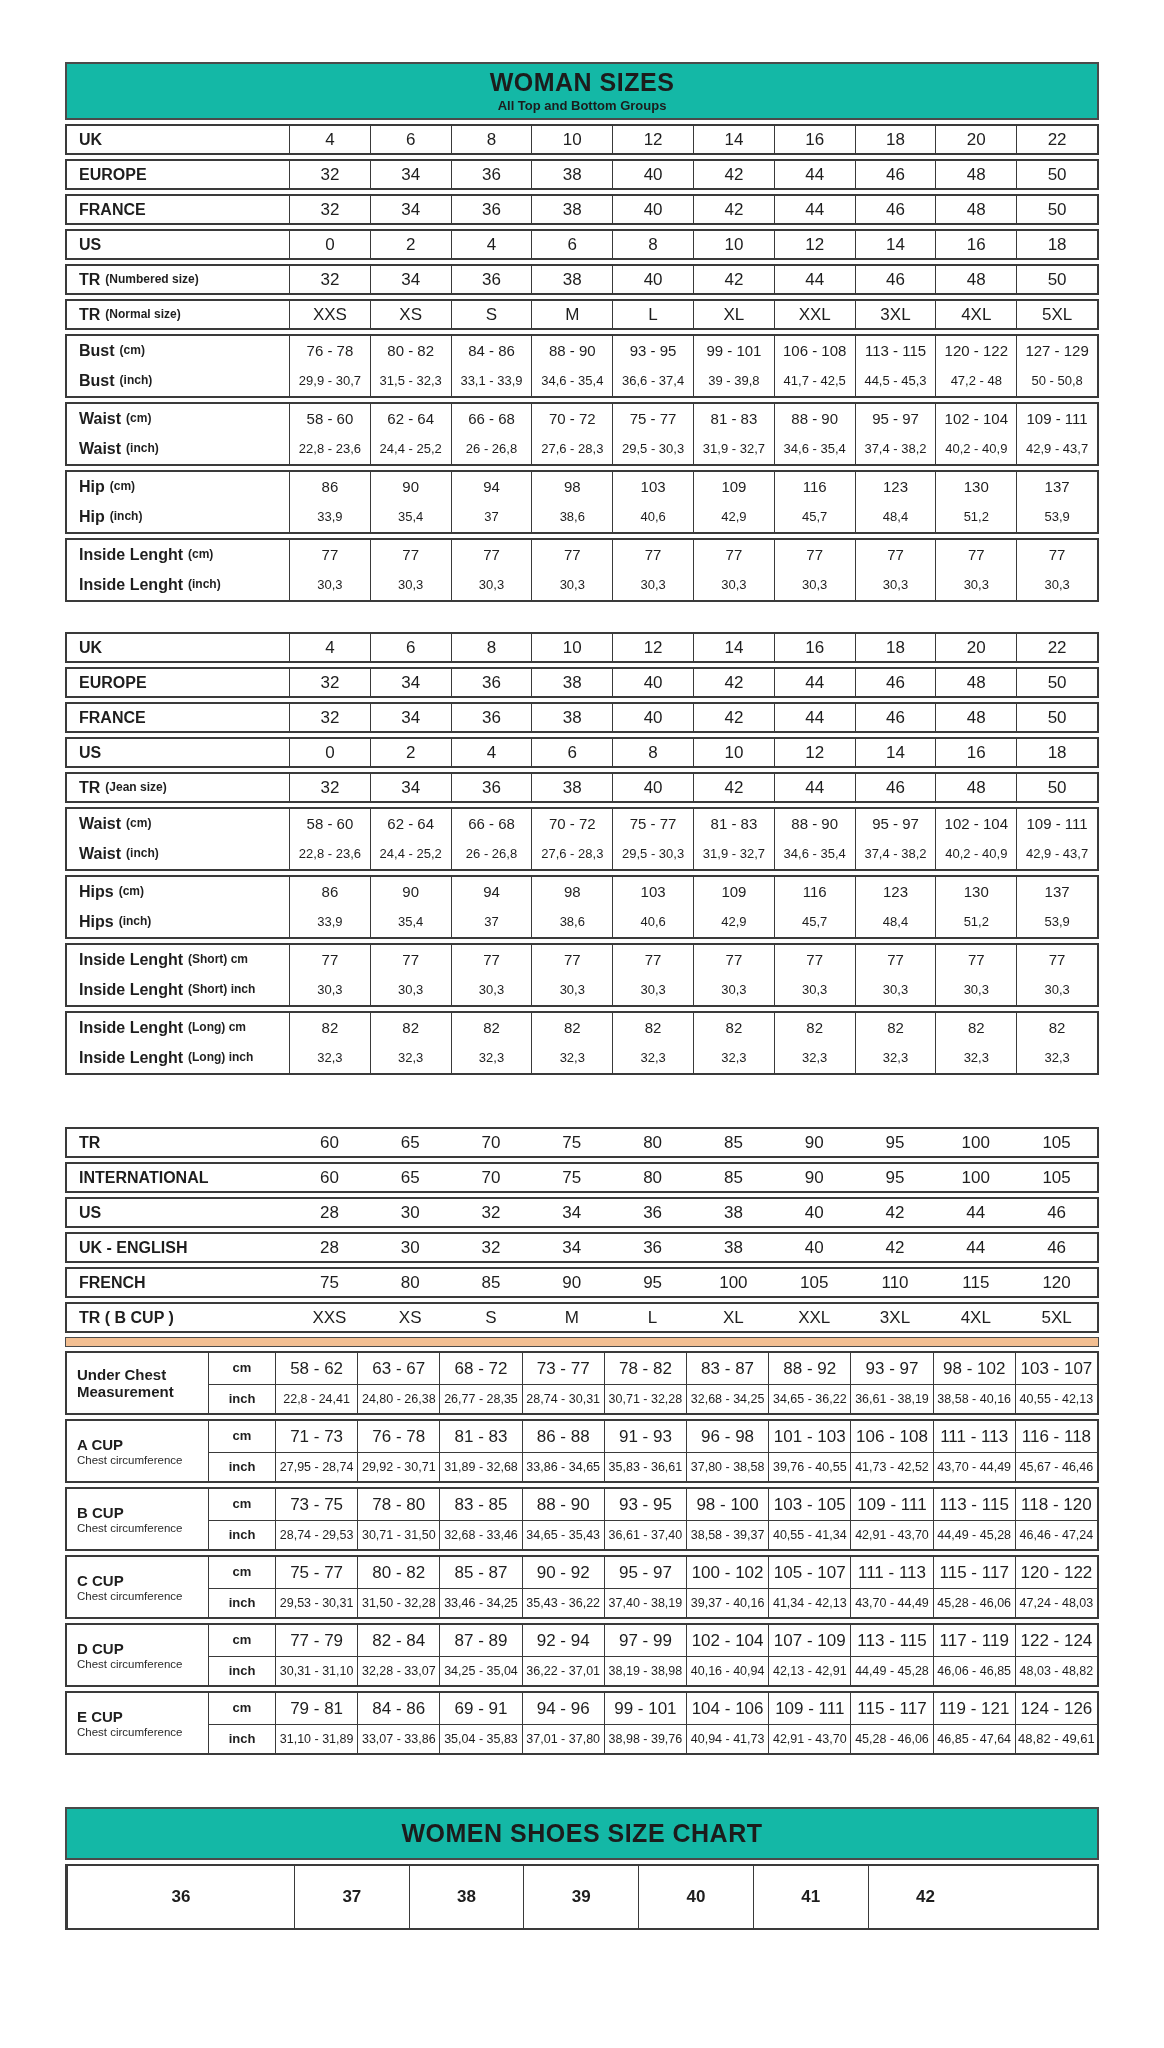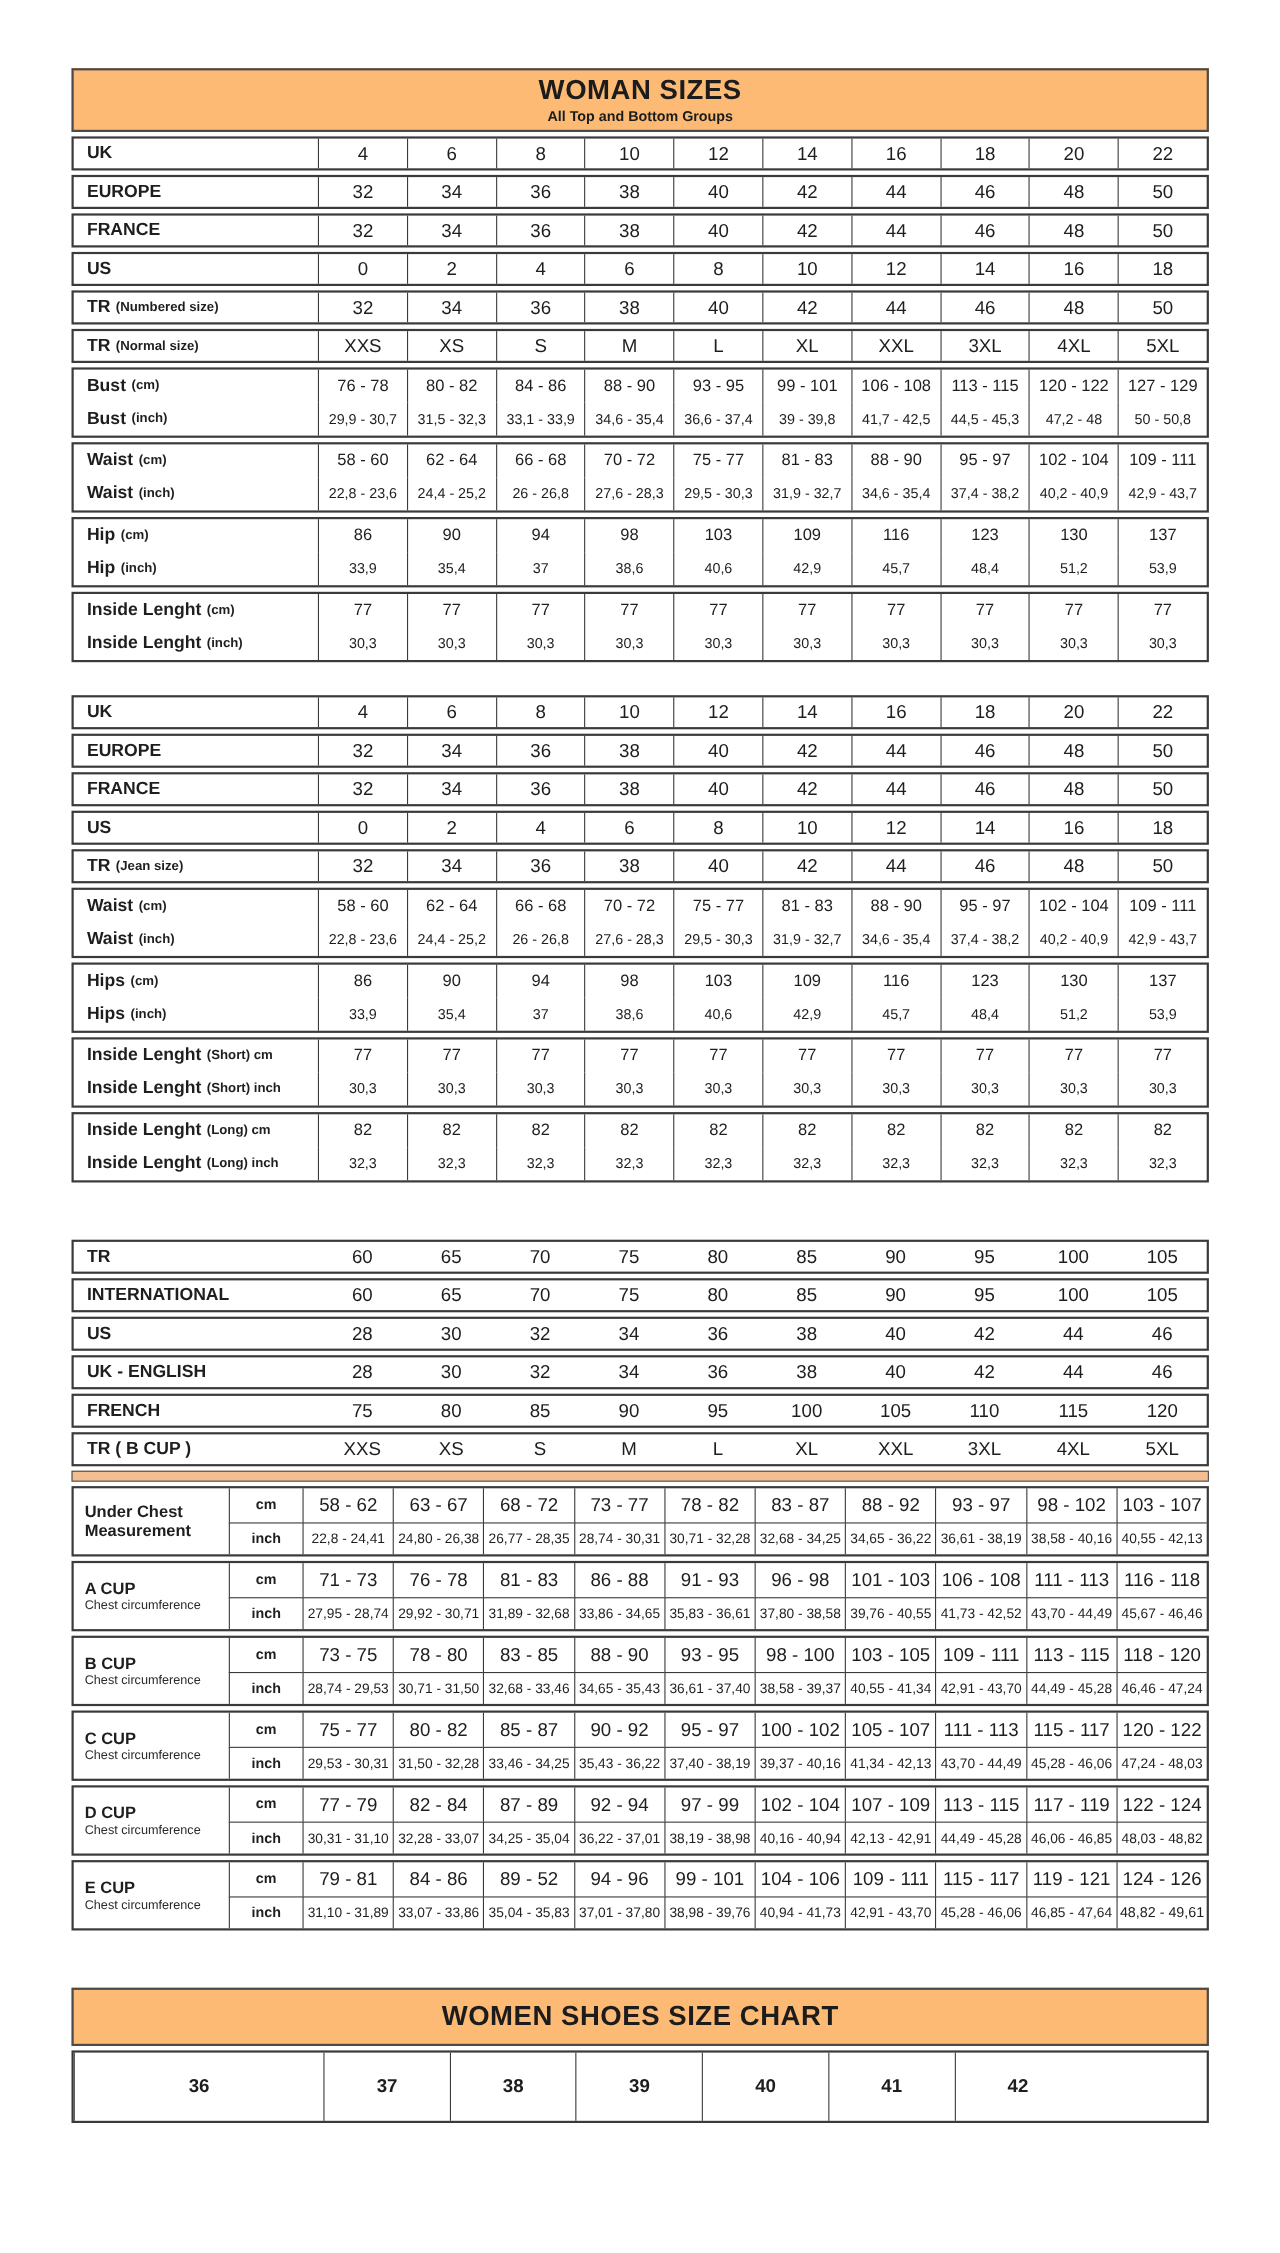--- a/index.html
+++ b/index.html
@@ -5,21 +5,21 @@
   html,body{margin:0;padding:0;}
   body{
     width:1164px;height:2048px;background:#ffffff;
     font-family:"Liberation Sans", sans-serif;color:#1e1e1e;
     -webkit-font-smoothing:antialiased;
   }
   .page{padding:62px 65px 0 65px;}
   .tbl{margin-bottom:30px;}
   .tbl.gap-lg{margin-bottom:52px;}
   .band{
-    border:2px solid #4a4a4a;background:#fdba74;
+    border:2px solid #4a4a4a;background:#14b8a6;
     display:flex;flex-direction:column;align-items:center;justify-content:center;
     min-height:58px;margin-bottom:4px;box-sizing:border-box;
   }
   .band.short{min-height:53px;}
   .band-title{font-size:25px;font-weight:bold;letter-spacing:.5px;color:#1c1c1c;line-height:1.1;}
   .band-subtitle{font-size:13px;font-weight:bold;color:#1c1c1c;margin-top:2px;}
   .thin-band{
     height:10px;background:#f3bf92;border:1.5px solid #4a4a4a;
     margin:4px 0;box-sizing:border-box;
   }
@@ -715,21 +715,21 @@
           <div class="cell val bl-cell row2" style="font-size: 12.5px;">48,03 - 48,82</div>
         </div>
         <div class="block" style="grid-template-columns: 141px 67px repeat(10, 1fr); grid-template-rows: 31px 29px;">
           <div class="bl-label">
             <span class="bl-main">E CUP</span>
             <span class="bl-sub">Chest circumference</span>
           </div>
           <div class="cell bl-unit">cm</div>
           <div class="cell val big bl-cell">79 - 81</div>
           <div class="cell val big bl-cell">84 - 86</div>
-          <div class="cell val big bl-cell">89 - 52</div>
+          <div class="cell val big bl-cell">69 - 91</div>
           <div class="cell val big bl-cell">94 - 96</div>
           <div class="cell val big bl-cell">99 - 101</div>
           <div class="cell val big bl-cell">104 - 106</div>
           <div class="cell val big bl-cell">109 - 111</div>
           <div class="cell val big bl-cell">115 - 117</div>
           <div class="cell val big bl-cell">119 - 121</div>
           <div class="cell val big bl-cell">124 - 126</div>
           <div class="cell bl-unit row2">inch</div>
           <div class="cell val bl-cell row2" style="font-size: 12.5px;">31,10 - 31,89</div>
           <div class="cell val bl-cell row2" style="font-size: 12.5px;">33,07 - 33,86</div>

